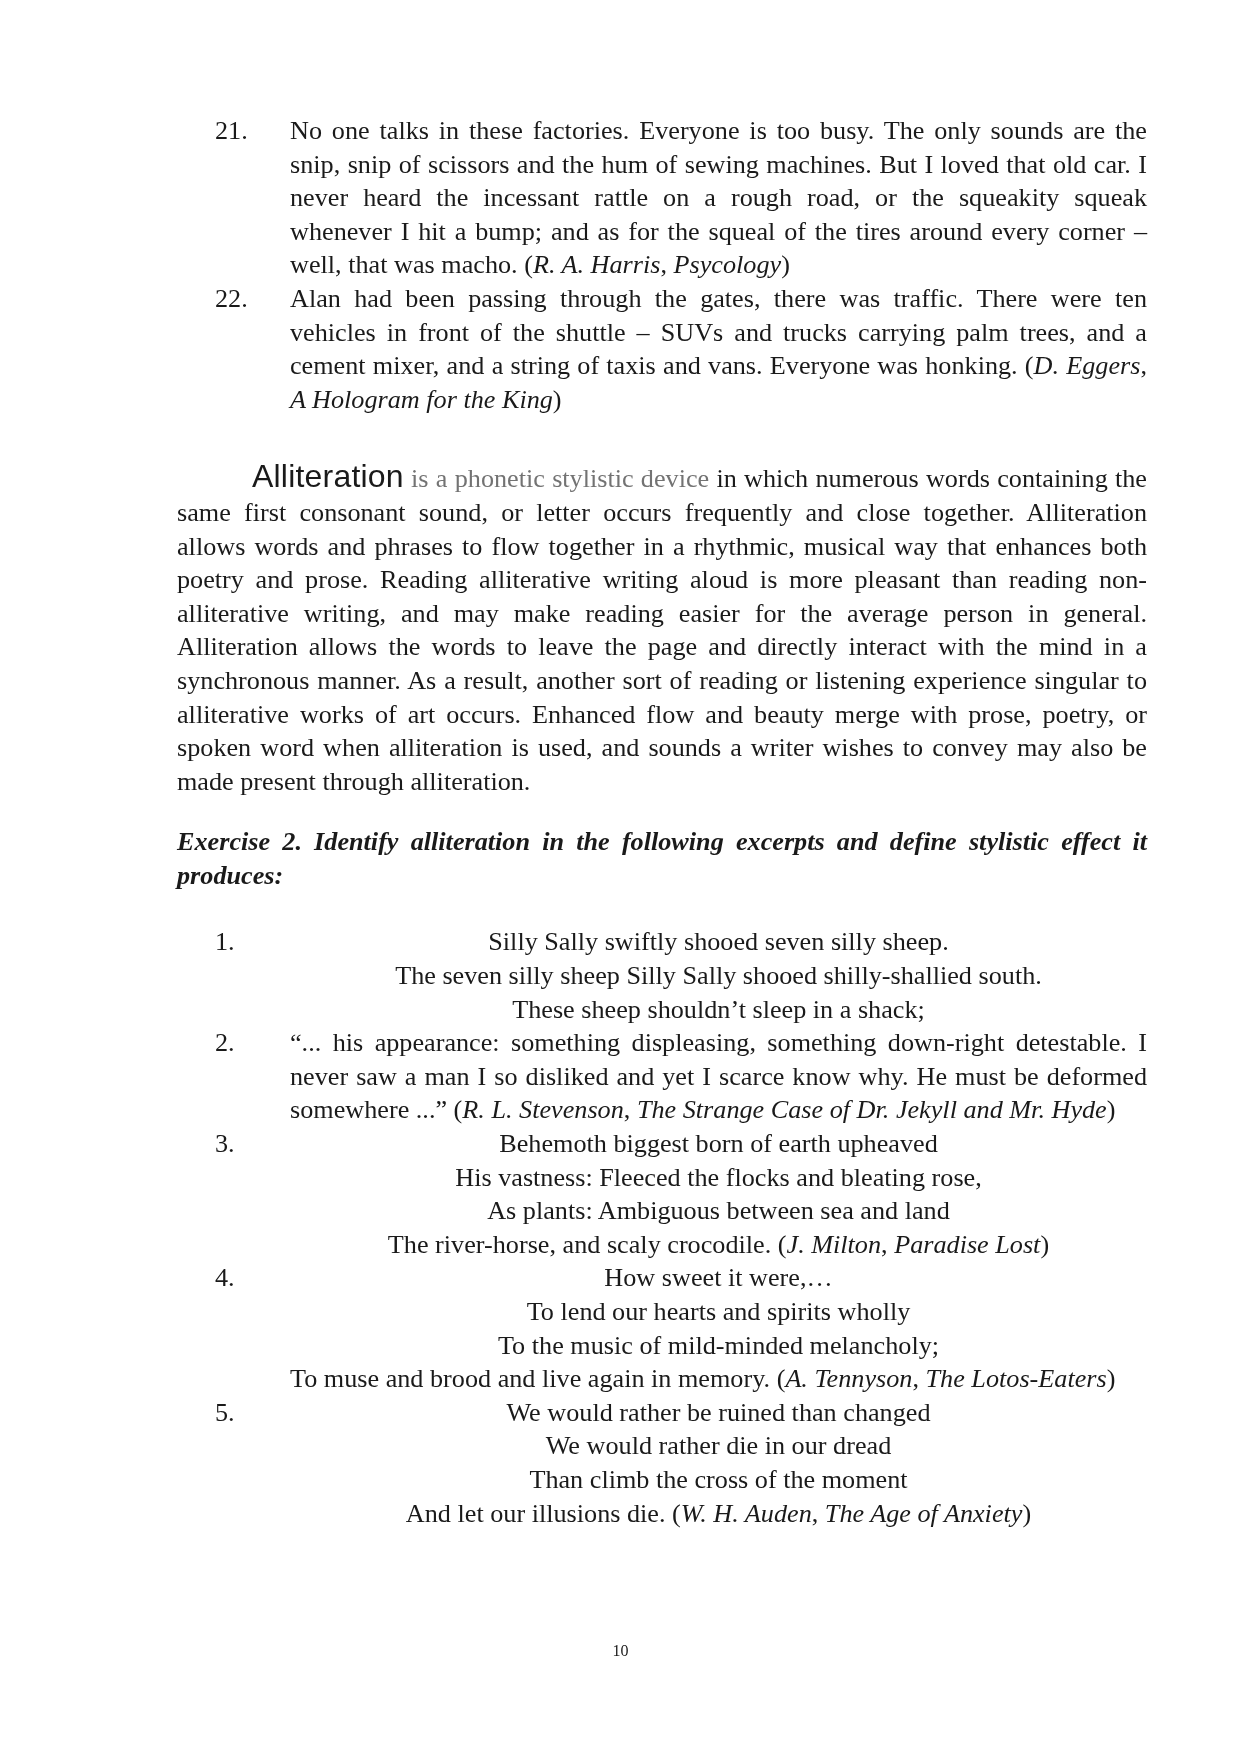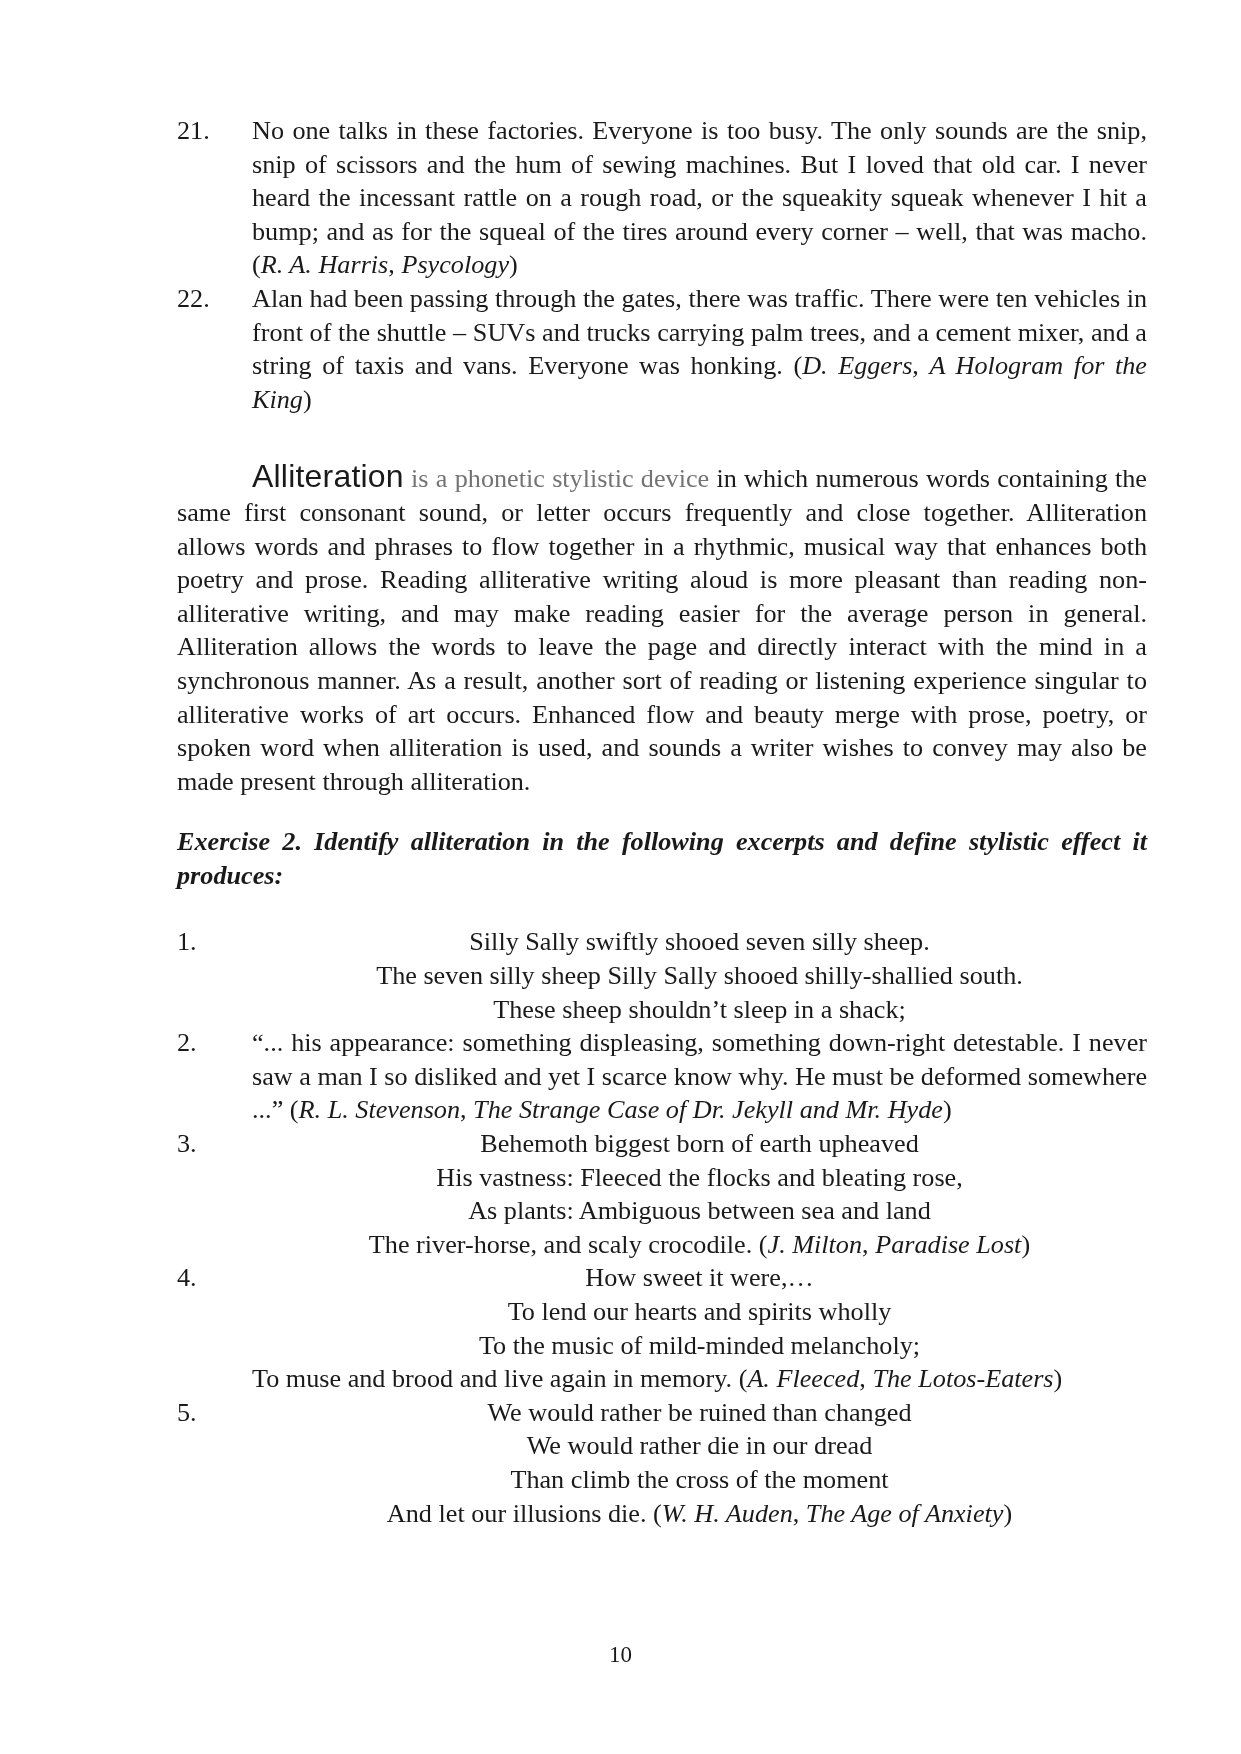--- a/index.html
+++ b/index.html
@@ -1,32 +1,32 @@
 <!DOCTYPE html>
 <html><head>
 <meta charset="utf-8">
 <style>
   html, body { margin: 0; padding: 0; background: #ffffff; }
   body {
     width: 1241px; height: 1754px; position: relative; overflow: hidden;
     font-family: "Liberation Serif", serif; color: #1a1a1a;
   }
   .page { position: absolute; left: 177px; top: 114px; width: 970px; font-size: 26.2px; line-height: 33.6px; }
-  .item { display: flex; }
+  .item { display: flex; margin-left: 38px; }
   .num { width: 75px; flex: 0 0 75px; }
   .body { flex: 1; text-align: justify; }
   .line { display: block; text-align: center; }
   .j { text-align: justify; }
   i { font-style: italic; }
   .para { text-indent: 75px; text-align: justify; margin-top: 44px; }
   .term { font-family: Liberation Sans, sans-serif; font-size: 32px; color: #1a1a1a; letter-spacing: 0.2px; }
   .gray { color: #737373; }
   .exercise { font-weight: bold; font-style: italic; text-align: justify; margin-top: 27px; }
   .list2 { margin-top: 33px; }
-  .pagenum { position: absolute; top: 1642px; left: 0; width: 1241px; text-align: center; font-size: 23px; color: #1a1a1a; }
+  .pagenum { position: absolute; top: 1642px; left: 0; width: 1241px; text-align: center; font-size: 16px; color: #1a1a1a; }
 </style>
 </head>
 <body>
 
 <div class="page">
 
   <div class="item">
     <span class="num">21.</span>
     <div class="body"><span>No one talks in these factories. Everyone is too busy. The only sounds are the snip, snip of scissors and the hum of sewing machines. But I loved that old car. I never heard the incessant rattle on a rough road, or the squeakity squeak whenever I hit a bump; and as for the squeal of the tires around every corner – well, that was macho. (</span><i>R. A. Harris</i><span>, </span><i>Psycology</i><span>)</span></div>
   </div>
@@ -64,21 +64,21 @@
         <span class="line"><span>The river-horse, and scaly crocodile. (</span><i>J. Milton</i><span>, </span><i>Paradise Lost</i><span>)</span></span>
       </div>
     </div>
 
     <div class="item">
       <span class="num">4.</span>
       <div class="body">
         <span class="line">How sweet it were,…</span>
         <span class="line">To lend our hearts and spirits wholly</span>
         <span class="line">To the music of mild-minded melancholy;</span>
-        <span class="line j"><span>To muse and brood and live again in memory. (</span><i>A. Fleeced</i><span>, </span><i>The Lotos-Eaters</i><span>)</span></span>
+        <span class="line j"><span>To muse and brood and live again in memory. (</span><i>A. Tennyson</i><span>, </span><i>The Lotos-Eaters</i><span>)</span></span>
       </div>
     </div>
 
     <div class="item">
       <span class="num">5.</span>
       <div class="body">
         <span class="line">We would rather be ruined than changed</span>
         <span class="line">We would rather die in our dread</span>
         <span class="line">Than climb the cross of the moment</span>
         <span class="line"><span>And let our illusions die. (</span><i>W. H. Auden</i><span>, </span><i>The Age of Anxiety</i><span>)</span></span>

